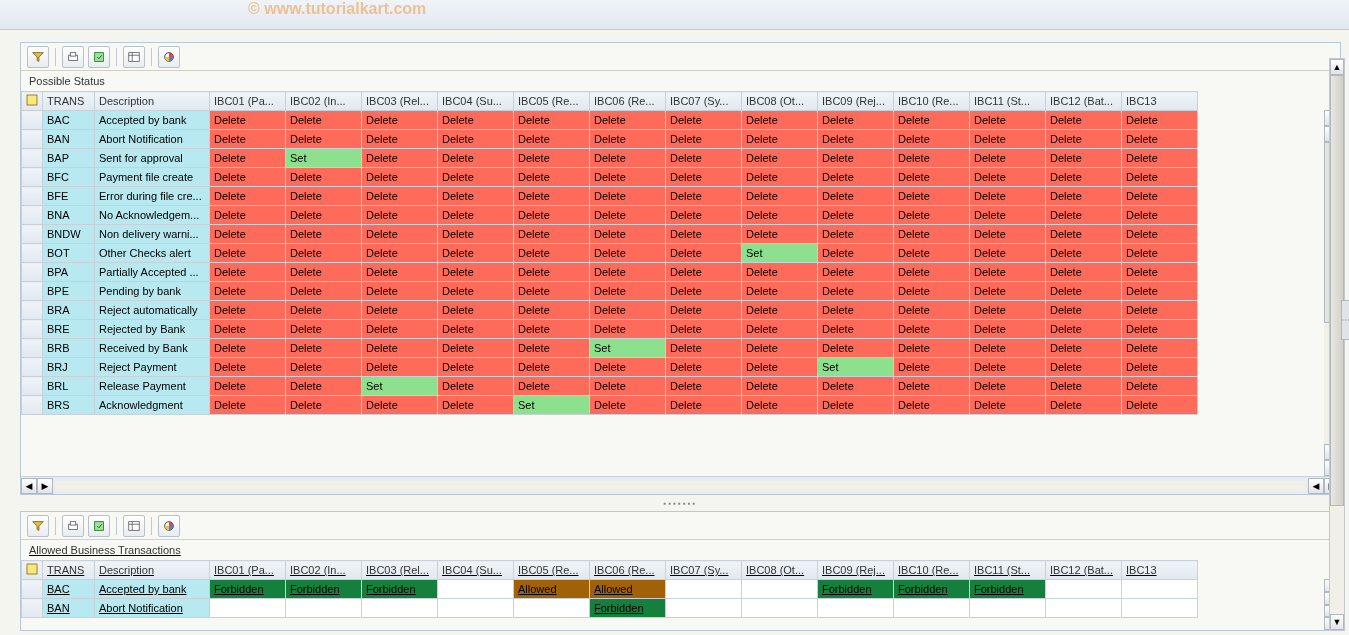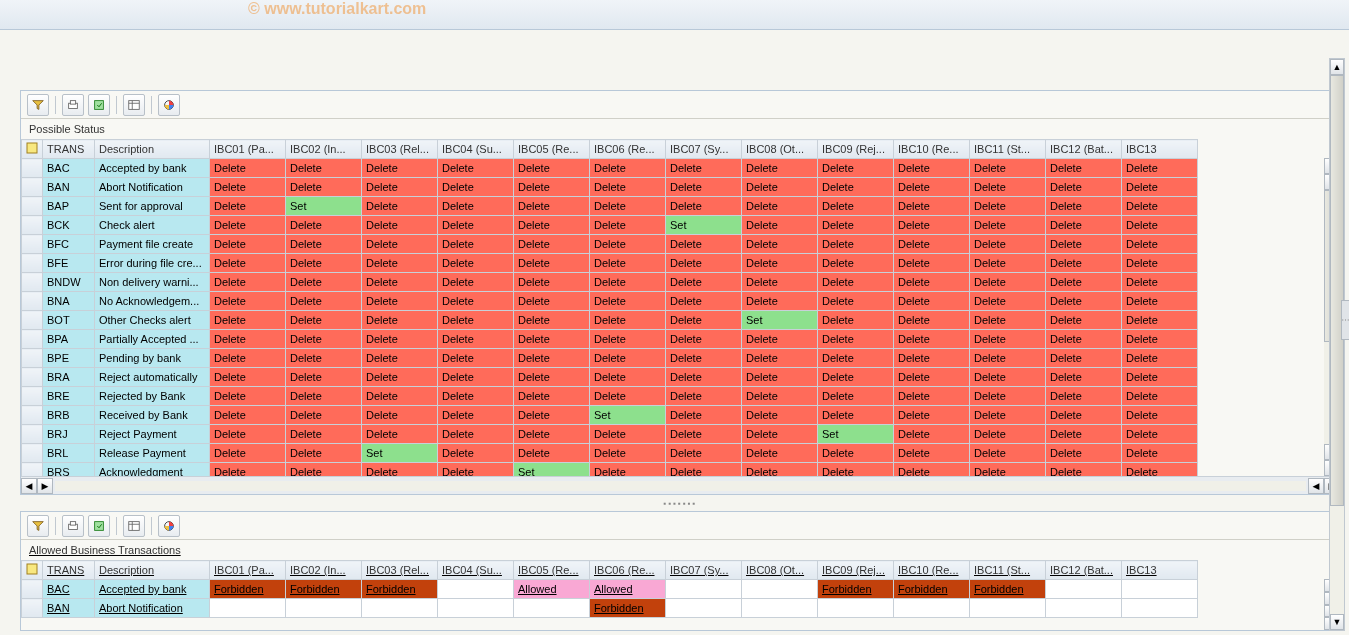--- a/index.html
+++ b/index.html
@@ -2,42 +2,42 @@
 <html><head>
 <meta charset="utf-8">
 <style>
   * { box-sizing: border-box; font-family: Arial, sans-serif; }
   body { margin: 0; padding: 0; background: #f2f2f2; font-size: 11px; overflow: hidden; }
   .window { width: 1349px; height: 635px; background: #f5f5f0; display: flex; flex-direction: column; position: relative; }
   .titlebar { height: 28px; background: linear-gradient(to bottom, #e8edf2, #d8e0e8); display: flex; align-items: center; padding: 0 8px; border-bottom: 1px solid #a8b8c8; }
   .titlebar-text { font-style: italic; font-weight: bold; font-size: 14px; color: #333; }
   .toolbar-main { height: 30px; background: linear-gradient(to bottom, #f0f4f8, #e0e8f0); border-bottom: 1px solid #b8c8d8; position: relative; }
   .watermark { position: absolute; left: 248px; top: 0; color: #f0a050; font-size: 16px; font-weight: bold; opacity: 0.6; pointer-events: none; }
-  .content { flex: 1; padding: 12px 8px 4px 20px; display: flex; flex-direction: column; gap: 4px; overflow: hidden; margin-top: 48px; }
+  .content { flex: 1; padding: 12px 8px 4px 20px; display: flex; flex-direction: column; gap: 4px; overflow: hidden; }
   .panel { border: 1px solid #b8c8d8; background: #f8f8f4; display: flex; flex-direction: column; }
   .panel-top { flex: 1; min-height: 0; }
   .panel-bottom { height: 120px; text-decoration: underline; }
   .panel-toolbar { height: 28px; display: flex; align-items: center; gap: 4px; padding: 0 6px; border-bottom: 1px solid #d0d0c8; }
   .tool-btn { width: 22px; height: 22px; border: 1px solid #b8c0c8; background: linear-gradient(to bottom,#fff,#e8ecf0); border-radius: 2px; display: inline-flex; align-items: center; justify-content: center; cursor: pointer; font-size: 11px; }
   .tool-btn svg { width: 14px; height: 14px; }
   .tool-sep { width: 1px; height: 18px; background: #c0c8d0; margin: 0 2px; }
   .panel-label { padding: 4px 8px; color: #333; font-size: 11px; }
   .grid-wrap { flex: 1; display: flex; flex-direction: column; min-height: 0; position: relative; }
   .grid-scroll { flex: 1; overflow: auto; position: relative; }
   table.grid { border-collapse: collapse; table-layout: fixed; }
   table.grid th, table.grid td { border: 1px solid #c8d0d8; height: 19px; padding: 0 4px; white-space: nowrap; overflow: hidden; text-overflow: ellipsis; font-size: 11px; text-align: left; }
   table.grid th { background: linear-gradient(to bottom,#f0f4f8,#e0e8f0); color: #333; font-weight: normal; position: sticky; top: 0; z-index: 2; }
   .col-sel { width: 20px; background: linear-gradient(to bottom,#f0f4f8,#e0e8f0) !important; }
   .col-trans { width: 52px; background: #b8e8f0; }
   .col-desc { width: 115px; background: #b8e8f0; }
   .col-ibc { width: 76px; }
   .cell-delete { background: #ff6b5a; color: #000; }
   .cell-set { background: #8de08d; color: #000; }
-  .cell-forbidden { background: #c2410c; color: #000; }
-  .cell-allowed { background: #f9a8d4; color: #000; }
+  .cell-forbidden { background: #15803d; color: #000; }
+  .cell-allowed { background: #a16207; color: #000; }
   .cell-empty { background: #fff; }
   .hscroll-row { height: 18px; display: flex; align-items: center; background: #e8ecf0; border-top: 1px solid #c8d0d8; }
   .hscroll-row .arrow { width: 16px; height: 16px; border: 1px solid #b0b8c0; background: linear-gradient(to bottom,#fff,#e0e4e8); display: inline-flex; align-items: center; justify-content: center; cursor: pointer; font-size: 9px; }
   .hscroll-row .track { flex: 1; height: 10px; background: #f0f0e8; margin: 0 2px; position: relative; }
   .splitter { height: 8px; display: flex; align-items: center; justify-content: center; color: #888; cursor: row-resize; font-size: 8px; letter-spacing: 2px; }
   .vscroll { position: absolute; right: 0; top: 19px; bottom: 0; width: 16px; background: #f0f0e8; display: flex; flex-direction: column; }
   .vscroll .arrow { height: 16px; border: 1px solid #b0b8c0; background: linear-gradient(to bottom,#fff,#e0e4e8); display: flex; align-items: center; justify-content: center; cursor: pointer; font-size: 9px; }
   .vscroll .thumb { background: linear-gradient(to right,#e8e8e0,#d0d0c8); border: 1px solid #b0b8c0; margin: 0; }
   .outer-vscroll { position: absolute; right: 4px; top: 58px; bottom: 4px; width: 16px; background: #f0f0e8; border: 1px solid #c0c8d0; display: flex; flex-direction: column; }
   .outer-vscroll .arrow { height: 16px; border: 1px solid #b0b8c0; background: linear-gradient(to bottom,#fff,#e0e4e8); display: flex; align-items: center; justify-content: center; cursor: pointer; font-size: 9px; }
@@ -172,38 +172,20 @@
                   <td class="col-ibc cell-delete">Delete</td>
                   <td class="col-ibc cell-delete">Delete</td>
                   <td class="col-ibc cell-delete">Delete</td>
                   <td class="col-ibc cell-delete">Delete</td>
                   <td class="col-ibc cell-delete">Delete</td>
                   <td class="col-ibc cell-delete">Delete</td>
                   <td class="col-ibc cell-delete">Delete</td>
                 </tr>
                 <tr>
                   <td class="col-sel"></td>
-                  <td class="col-trans">BCK</td>
-                  <td class="col-desc">Check alert</td>
-                  <td class="col-ibc cell-delete">Delete</td>
-                  <td class="col-ibc cell-delete">Delete</td>
-                  <td class="col-ibc cell-delete">Delete</td>
-                  <td class="col-ibc cell-delete">Delete</td>
-                  <td class="col-ibc cell-delete">Delete</td>
-                  <td class="col-ibc cell-delete">Delete</td>
-                  <td class="col-ibc cell-set">Set</td>
-                  <td class="col-ibc cell-delete">Delete</td>
-                  <td class="col-ibc cell-delete">Delete</td>
-                  <td class="col-ibc cell-delete">Delete</td>
-                  <td class="col-ibc cell-delete">Delete</td>
-                  <td class="col-ibc cell-delete">Delete</td>
-                  <td class="col-ibc cell-delete">Delete</td>
-                </tr>
-                <tr>
-                  <td class="col-sel"></td>
                   <td class="col-trans">BFC</td>
                   <td class="col-desc">Payment file create</td>
                   <td class="col-ibc cell-delete">Delete</td>
                   <td class="col-ibc cell-delete">Delete</td>
                   <td class="col-ibc cell-delete">Delete</td>
                   <td class="col-ibc cell-delete">Delete</td>
                   <td class="col-ibc cell-delete">Delete</td>
                   <td class="col-ibc cell-delete">Delete</td>
                   <td class="col-ibc cell-delete">Delete</td>
                   <td class="col-ibc cell-delete">Delete</td>
@@ -226,40 +208,40 @@
                   <td class="col-ibc cell-delete">Delete</td>
                   <td class="col-ibc cell-delete">Delete</td>
                   <td class="col-ibc cell-delete">Delete</td>
                   <td class="col-ibc cell-delete">Delete</td>
                   <td class="col-ibc cell-delete">Delete</td>
                   <td class="col-ibc cell-delete">Delete</td>
                   <td class="col-ibc cell-delete">Delete</td>
                 </tr>
                 <tr>
                   <td class="col-sel"></td>
+                  <td class="col-trans">BNA</td>
+                  <td class="col-desc">No Acknowledgem...</td>
+                  <td class="col-ibc cell-delete">Delete</td>
+                  <td class="col-ibc cell-delete">Delete</td>
+                  <td class="col-ibc cell-delete">Delete</td>
+                  <td class="col-ibc cell-delete">Delete</td>
+                  <td class="col-ibc cell-delete">Delete</td>
+                  <td class="col-ibc cell-delete">Delete</td>
+                  <td class="col-ibc cell-delete">Delete</td>
+                  <td class="col-ibc cell-delete">Delete</td>
+                  <td class="col-ibc cell-delete">Delete</td>
+                  <td class="col-ibc cell-delete">Delete</td>
+                  <td class="col-ibc cell-delete">Delete</td>
+                  <td class="col-ibc cell-delete">Delete</td>
+                  <td class="col-ibc cell-delete">Delete</td>
+                </tr>
+                <tr>
+                  <td class="col-sel"></td>
                   <td class="col-trans">BNDW</td>
                   <td class="col-desc">Non delivery warni...</td>
-                  <td class="col-ibc cell-delete">Delete</td>
-                  <td class="col-ibc cell-delete">Delete</td>
-                  <td class="col-ibc cell-delete">Delete</td>
-                  <td class="col-ibc cell-delete">Delete</td>
-                  <td class="col-ibc cell-delete">Delete</td>
-                  <td class="col-ibc cell-delete">Delete</td>
-                  <td class="col-ibc cell-delete">Delete</td>
-                  <td class="col-ibc cell-delete">Delete</td>
-                  <td class="col-ibc cell-delete">Delete</td>
-                  <td class="col-ibc cell-delete">Delete</td>
-                  <td class="col-ibc cell-delete">Delete</td>
-                  <td class="col-ibc cell-delete">Delete</td>
-                  <td class="col-ibc cell-delete">Delete</td>
-                </tr>
-                <tr>
-                  <td class="col-sel"></td>
-                  <td class="col-trans">BNA</td>
-                  <td class="col-desc">No Acknowledgem...</td>
                   <td class="col-ibc cell-delete">Delete</td>
                   <td class="col-ibc cell-delete">Delete</td>
                   <td class="col-ibc cell-delete">Delete</td>
                   <td class="col-ibc cell-delete">Delete</td>
                   <td class="col-ibc cell-delete">Delete</td>
                   <td class="col-ibc cell-delete">Delete</td>
                   <td class="col-ibc cell-delete">Delete</td>
                   <td class="col-ibc cell-delete">Delete</td>
                   <td class="col-ibc cell-delete">Delete</td>
                   <td class="col-ibc cell-delete">Delete</td>

